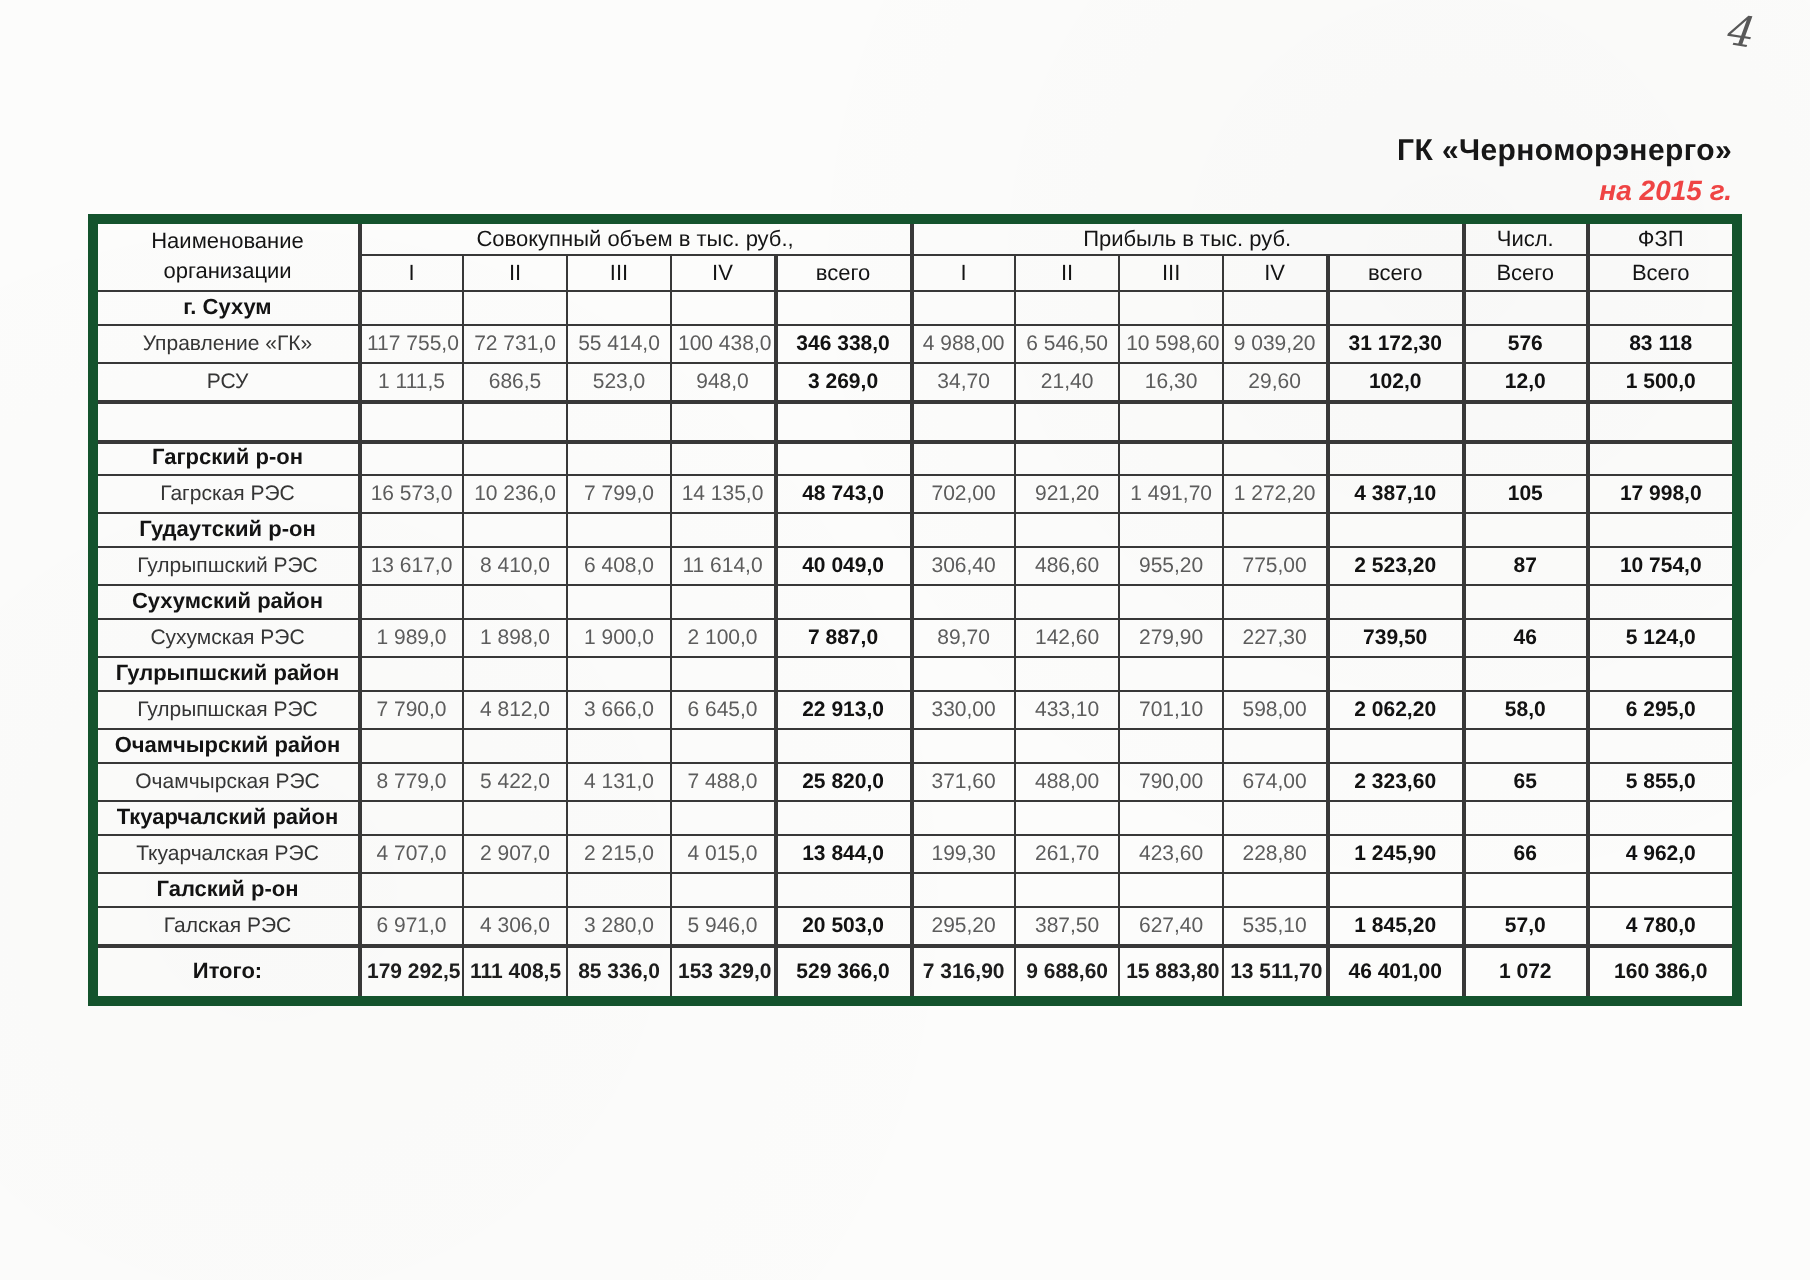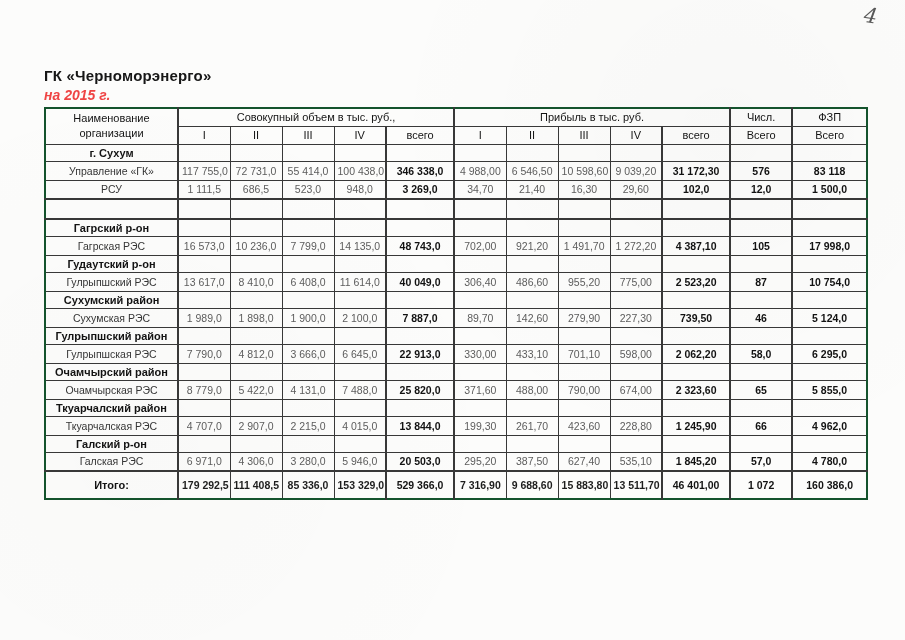--- a/index.html
+++ b/index.html
@@ -27,21 +27,21 @@
     font-size: 21px;
     color: #474747;
     transform: rotate(9deg);
     opacity: 0.9;
   }
   .title-block {
     position: absolute;
     left: 44px;
     top: 66px;
     width: 822px;
-    text-align: left;
+    text-align: right;
     line-height: 1.32;
   }
   .doc-title {
     font-size: 15px;
     font-weight: 700;
     letter-spacing: 0.2px;
     color: #171717;
   }
   .doc-subtitle {
     font-size: 14px;
@@ -49,21 +49,21 @@
     color: #ef4444;
     font-style: italic;
   }
   table.report {
     position: absolute;
     left: 44px;
     top: 107px;
     width: 822px;
     border-collapse: collapse;
     table-layout: fixed;
-    border: 2px solid #14532d;
+    border: 5px solid #14532d;
     background: transparent;
   }
   .report th, .report td {
     border: 1px solid #383838;
     padding: 0 3px;
     font-size: 10.5px;
     text-align: center;
     vertical-align: middle;
     overflow: hidden;
     white-space: nowrap;

